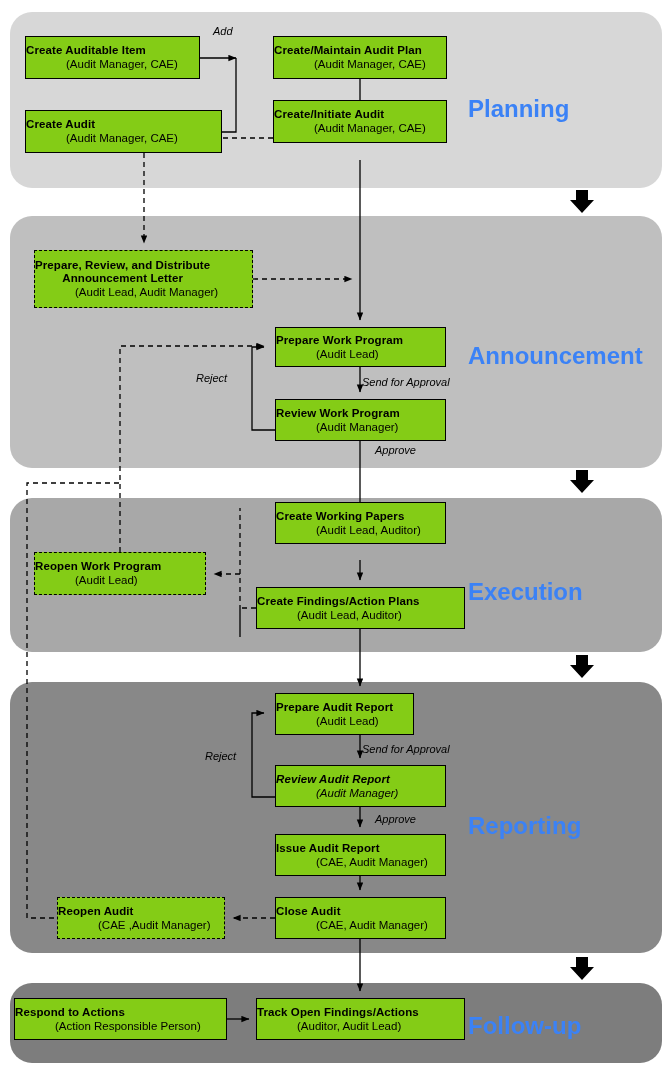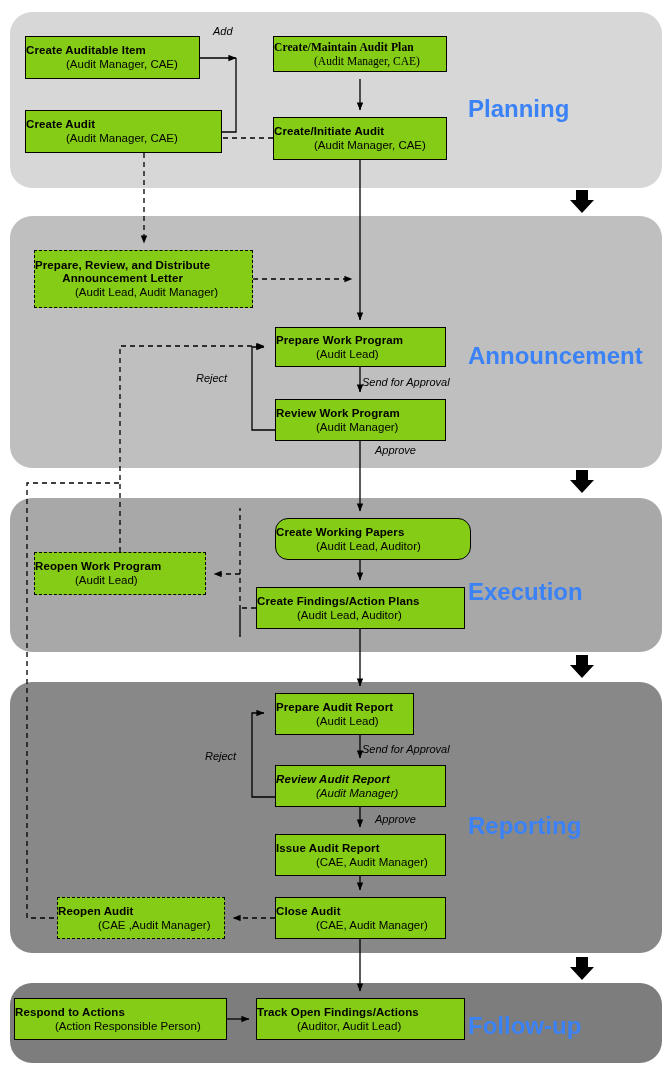--- a/index.html
+++ b/index.html
@@ -149,48 +149,48 @@
       <path d="M225,918 L27,918 L27,483 L120,483"></path>
 
       <path d="M275,918 L233,918" marker-end="url(#arrowDash)"></path>
     </g>
   </svg>
 
   <div class="node" id="n0" style="left: 25px; top: 36px; width: 175px; height: 43px;">
     <span class="ttl">Create Auditable Item</span>
     <span class="role">(Audit Manager, CAE)</span>
   </div>
-  <div class="node" id="n1" style="left: 273px; top: 36px; width: 174px; height: 36px; font-family: Liberation Serif, serif;">
+  <div class="node" id="n1" style="left: 273px; top: 36px; width: 174px; height: 43px;">
     <span class="ttl">Create/Maintain Audit Plan</span>
     <span class="role">(Audit Manager, CAE)</span>
   </div>
   <div class="node" id="n2" style="left: 25px; top: 110px; width: 197px; height: 43px;">
     <span class="ttl">Create Audit</span>
     <span class="role">(Audit Manager, CAE)</span>
   </div>
-  <div class="node" id="n3" style="left: 273px; top: 117px; width: 174px; height: 43px;">
+  <div class="node" id="n3" style="left: 273px; top: 100px; width: 174px; height: 43px;">
     <span class="ttl">Create/Initiate Audit</span>
     <span class="role">(Audit Manager, CAE)</span>
   </div>
   <div class="node dashed" id="n4" style="left: 34px; top: 250px; width: 219px; height: 58px;">
     <span class="ttl">
         <div>Prepare, Review, and Distribute</div>
         <div>Announcement Letter</div>
       </span>
     <span class="role">(Audit Lead, Audit Manager)</span>
   </div>
   <div class="node" id="n5" style="left: 275px; top: 327px; width: 171px; height: 40px;">
     <span class="ttl">Prepare Work Program</span>
     <span class="role">(Audit Lead)</span>
   </div>
   <div class="node" id="n6" style="left: 275px; top: 399px; width: 171px; height: 42px;">
     <span class="ttl">Review Work Program</span>
     <span class="role">(Audit Manager)</span>
   </div>
-  <div class="node" id="n7" style="left: 275px; top: 518px; width: 196px; height: 42px; border-radius: 13px;">
+  <div class="node" id="n7" style="left: 275px; top: 502px; width: 171px; height: 42px;">
     <span class="ttl">Create Working Papers</span>
     <span class="role">(Audit Lead, Auditor)</span>
   </div>
   <div class="node dashed" id="n8" style="left: 34px; top: 552px; width: 172px; height: 43px;">
     <span class="ttl">Reopen Work Program</span>
     <span class="role">(Audit Lead)</span>
   </div>
   <div class="node" id="n9" style="left: 256px; top: 587px; width: 209px; height: 42px;">
     <span class="ttl">Create Findings/Action Plans</span>
     <span class="role">(Audit Lead, Auditor)</span>

